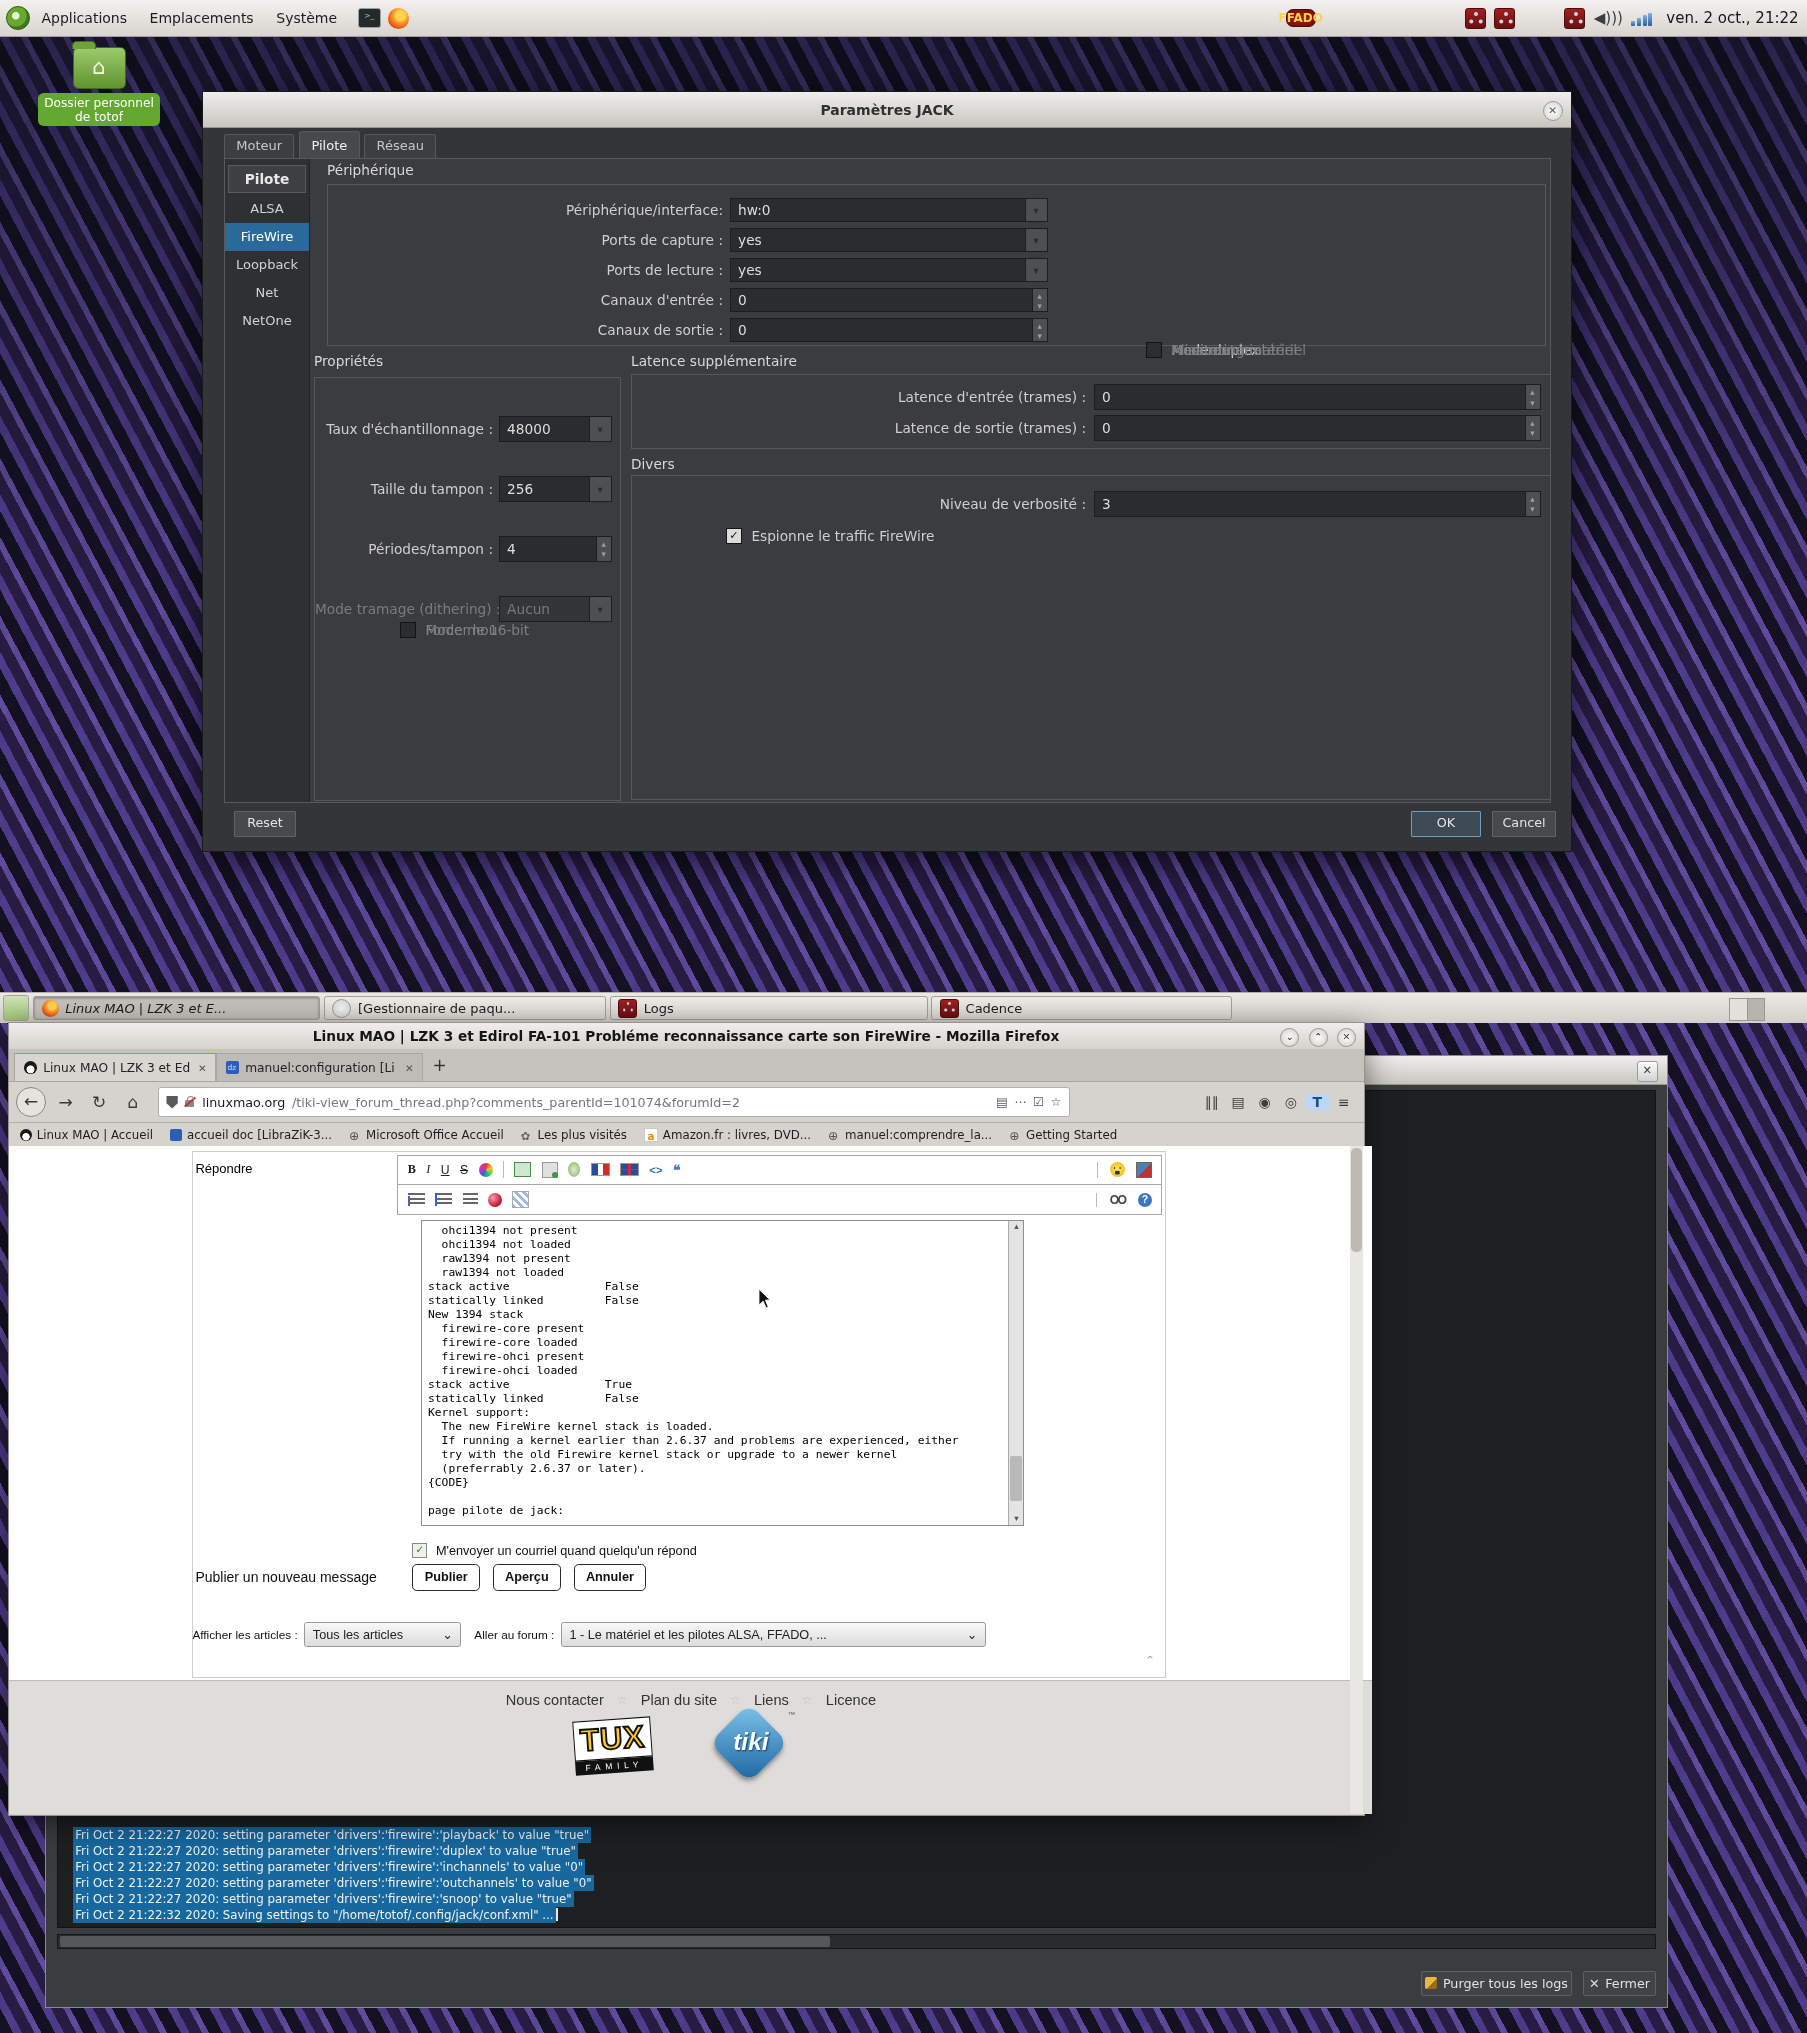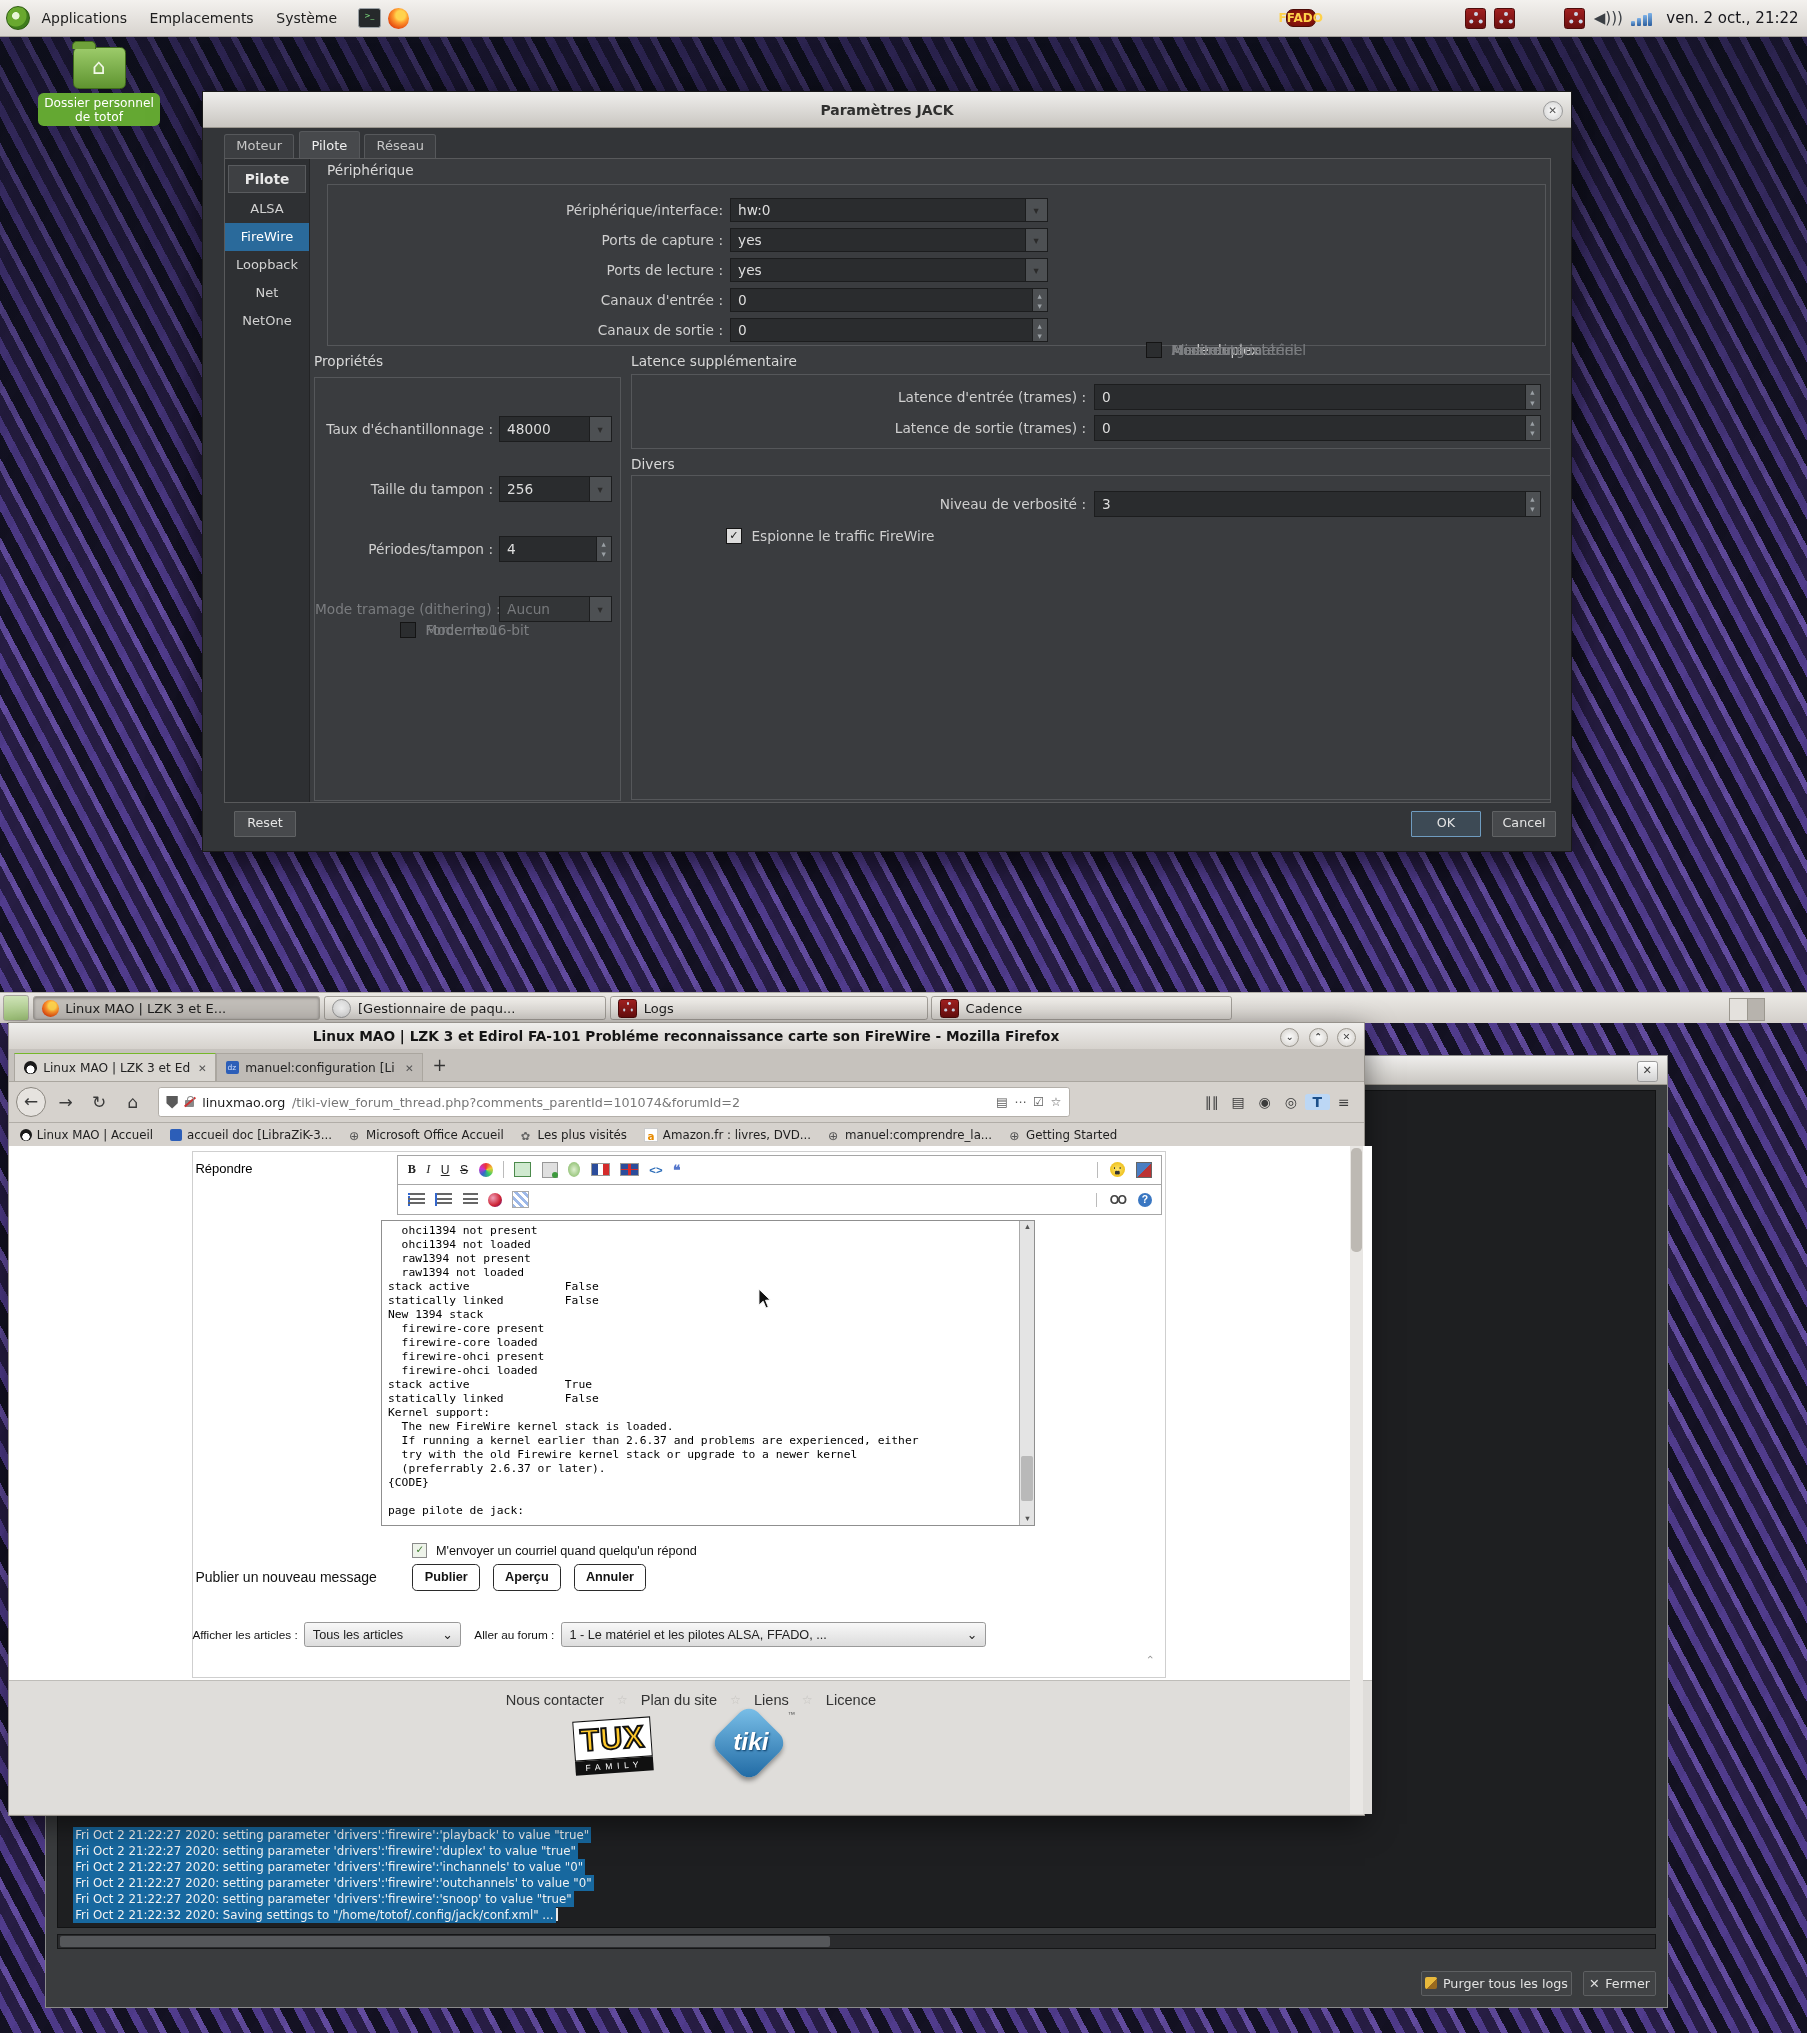--- a/index.html
+++ b/index.html
@@ -413,21 +413,21 @@
 
     <div class="jbutton" style="left:31px;top:719px;width:60px;">Reset</div>
     <div class="jbutton primary" style="left:1208px;top:719px;width:68px;">OK</div>
     <div class="jbutton" style="left:1289px;top:719px;width:62px;">Cancel</div>
   </div>
 
   <div class="abs taskbar">
     <span class="tb-show"></span>
     <div style="display:flex;">
 
-    <div class="tb-btn active" style="width: 287px;">
+    <div class="tb-btn active" style="width: 287px; font-style: italic;">
           <span class="tb-ic firefox"></span>
           <span>Linux MAO | LZK 3 et E...</span>
         </div>
         <div class="tb-btn" style="width: 282px;">
           <span class="tb-ic synaptic"></span>
           <span>[Gestionnaire de paqu...</span>
         </div>
         <div class="tb-btn" style="width: 318px;">
           <span class="tb-ic red-app"></span>
           <span>Logs</span>
@@ -593,21 +593,21 @@
             <span class="ti ball"><span></span></span>
             <span class="ti hatch"><span></span></span>
           </div>
         <div style="margin-left:auto;display:flex;align-items:center;gap:13px;border-left:0.9px solid #bbb;padding-left:13px;">
 
         <span class="ti binoc"><span>OO</span></span>
             <span class="ti helpq"><span>?</span></span>
           </div>
       </div>
 
-      <div class="codearea" style="left:372px;top:74px;width:654px;height:306px;">
+      <div class="codearea" style="left:412px;top:74px;width:603px;height:306px;">
         <pre>  ohci1394 not present
   ohci1394 not loaded
   raw1394 not present
   raw1394 not loaded
 stack active              False
 statically linked         False
 New 1394 stack
   firewire-core present
   firewire-core loaded
   firewire-ohci present

